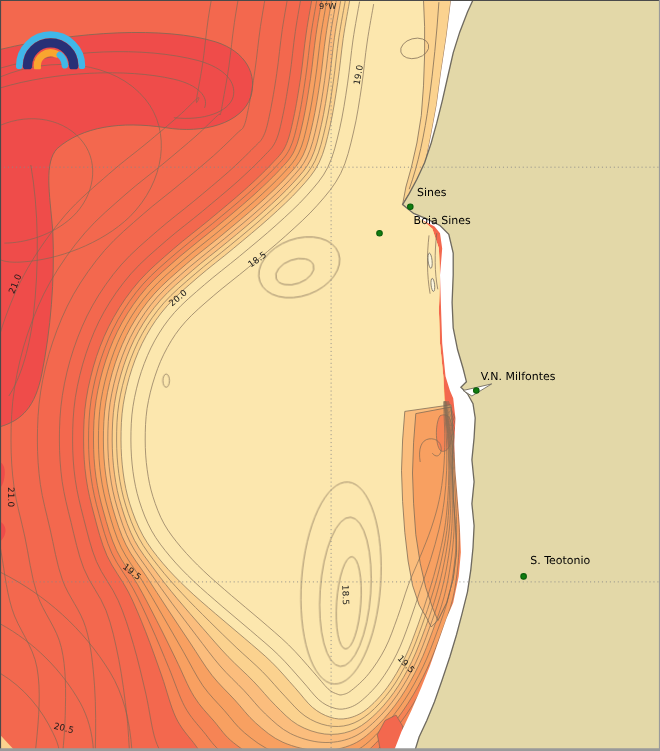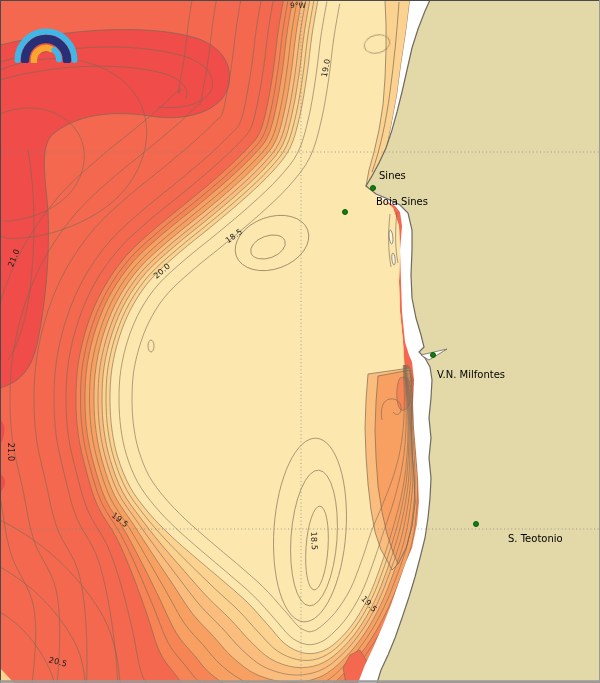--- a/index.html
+++ b/index.html
@@ -145,23 +145,23 @@
         <span class="contour-label" style="left: 314px; top: 541px; color: rgb(26, 26, 26); transform: translate(-50%, -50%) rotate(88deg);">18.5</span>
         <span class="contour-label" style="left: 369px; top: 604px; color: rgb(26, 26, 26); transform: translate(-50%, -50%) rotate(47deg);">19.5</span>
         <span class="contour-label" style="left: 58px; top: 662px; color: rgb(26, 26, 26); transform: translate(-50%, -50%) rotate(14deg);">20.5</span>
       </div>
     <div id="place-labels">
         <div class="place-dot" style="left: 370px; top: 185px; background: rgb(15, 125, 15); border: 1px solid rgb(10, 92, 10);"></div>
         <span class="place-label" style="left: 379px; top: 170px;">Sines</span>
         <div class="place-dot" style="left: 342px; top: 209px; background: rgb(15, 125, 15); border: 1px solid rgb(10, 92, 10);"></div>
         <span class="place-label" style="left: 352px; top: 196px; margin-left: 24px;">Boia Sines</span>
         <div class="place-dot" style="left: 430px; top: 352px; background: rgb(15, 125, 15); border: 1px solid rgb(10, 92, 10);"></div>
-        <span class="place-label" style="left: 437px; top: 337px; margin-top: 32px;">V.N. Milfontes</span>
+        <span class="place-label" style="left: 437px; top: 337px;">V.N. Milfontes</span>
         <div class="place-dot" style="left: 473px; top: 521px; background: rgb(15, 125, 15); border: 1px solid rgb(10, 92, 10);"></div>
-        <span class="place-label" style="left: 508px; top: 505px; margin-top: 28px;">S. Teotonio</span>
+        <span class="place-label" style="left: 482px; top: 505px;">S. Teotonio</span>
       </div>
   </div>
 
   <svg id="logo" width="76" height="50" viewBox="0 0 76 50">
     <path fill="none" stroke-linecap="round" d="M 7.5,47 A 28.5 28.5 0 0 1 64.5,47" stroke-width="6" stroke="#41b7e8"></path>
     <path fill="none" stroke-linecap="round" d="M 15,47 A 21 21 0 0 1 57,47" stroke-width="8.5" stroke="#273076"></path>
     <path fill="none" stroke-linecap="round" d="M 24,48.1 A 12 12 0 0 1 41.1,36.1" stroke-width="6.5" stroke="#f9a52f"></path>
     <path fill="none" stroke-linecap="round" d="M 44.4,37 A 13 13 0 0 1 49,46.3" stroke-width="6" stroke="#41b7e8"></path>
   </svg>
 </div>

